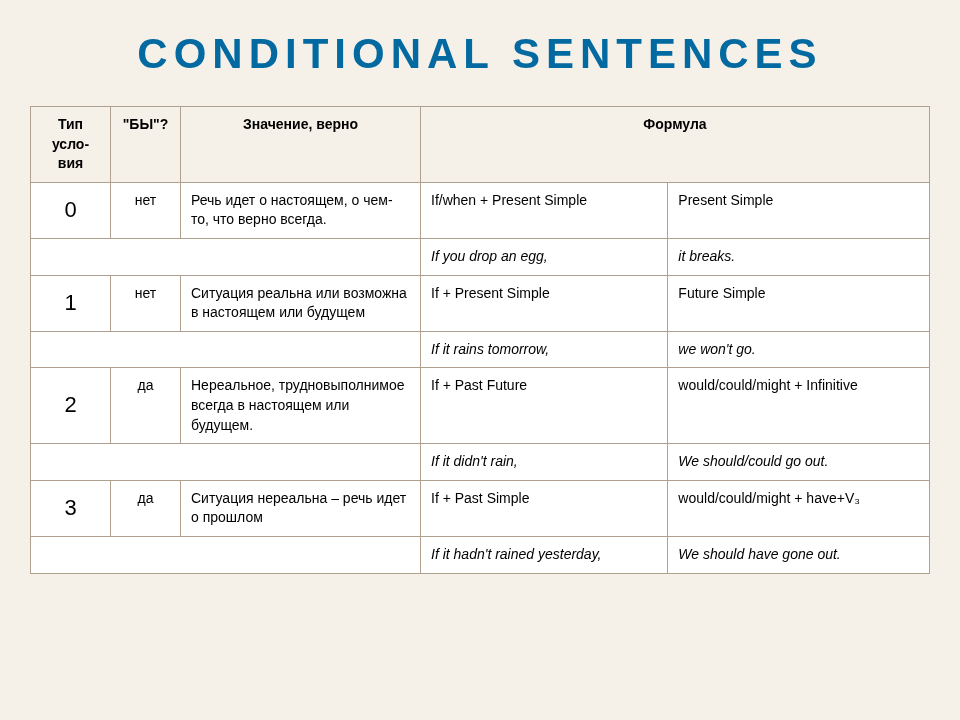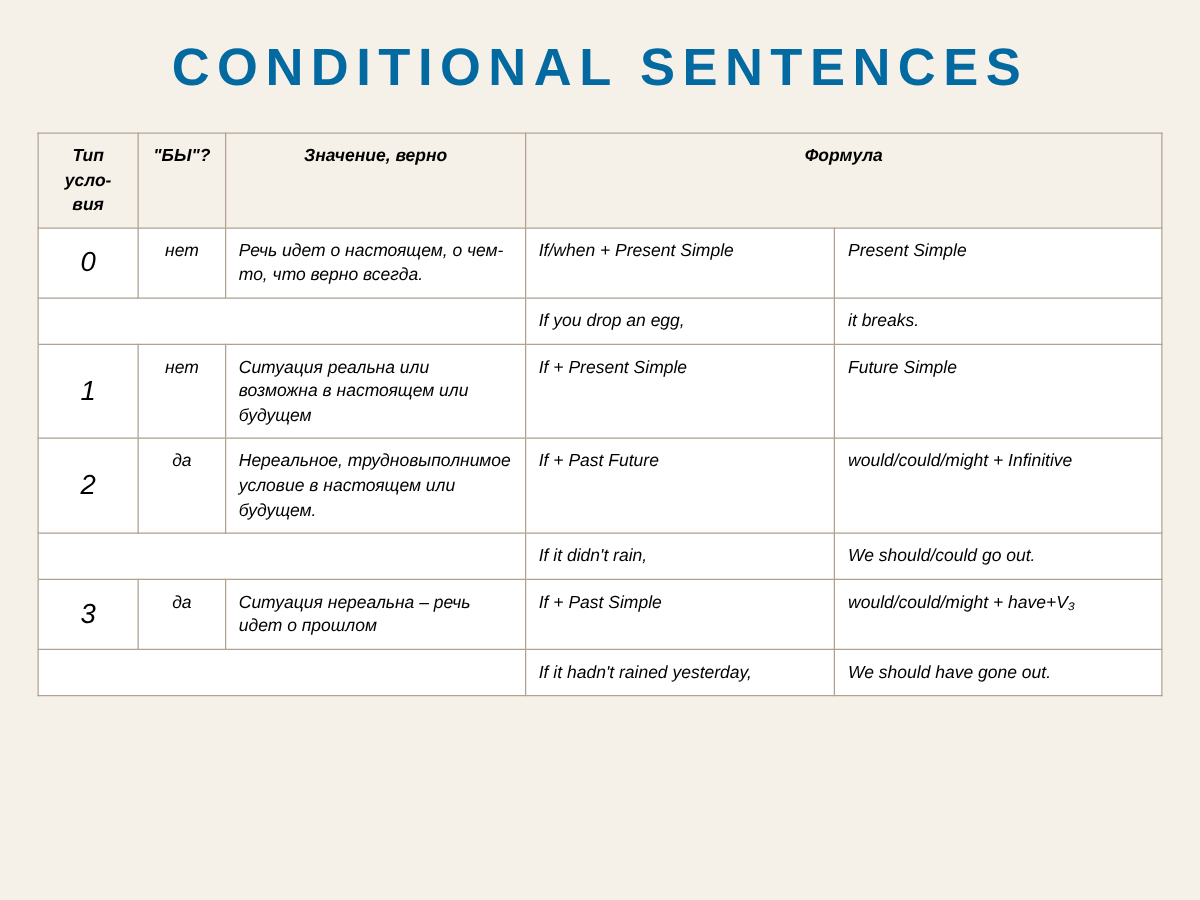--- a/index.html
+++ b/index.html
@@ -29,21 +29,20 @@
       width: 100%;
       background: white;
     }
 
     th, td {
       border: 1px solid #b0a090;
       padding: 8px 10px;
       vertical-align: top;
       font-size: 14px;
       line-height: 1.4;
-      font-style: italic;
     }
 
     th {
       background: #f5f0e8;
       font-weight: bold;
       text-align: center;
       font-size: 14px;
     }
 
     .col-type { width: 80px; text-align: center; }
@@ -84,25 +83,30 @@
       <td class="example-text">it breaks.</td>
     </tr>
 
     <tr>
       <td class="type-num center">1</td>
       <td class="center">нет</td>
       <td>Ситуация реальна или возможна в настоящем или будущем</td>
       <td>If + Present Simple</td>
       <td>Future Simple</td>
     </tr>
+    <tr>
+      <td colspan="3" style="border-top:none; border-bottom:none;"></td>
+      <td class="example-text">If it rains tomorrow,</td>
+      <td class="example-text">we won't go.</td>
+    </tr>
 
     <tr>
       <td class="type-num center">2</td>
       <td class="center">да</td>
-      <td>Нереальное, трудновыполнимое условие в настоящем или будущем.</td>
+      <td>Нереальное, трудновыполнимое всегда в настоящем или будущем.</td>
       <td>If + Past Future</td>
       <td>would/could/might + Infinitive</td>
     </tr>
     <tr>
       <td colspan="3" style="border-top:none; border-bottom:none;"></td>
       <td class="example-text">If it didn't rain,</td>
       <td class="example-text">We should/could go out.</td>
     </tr>
 
     <tr>

